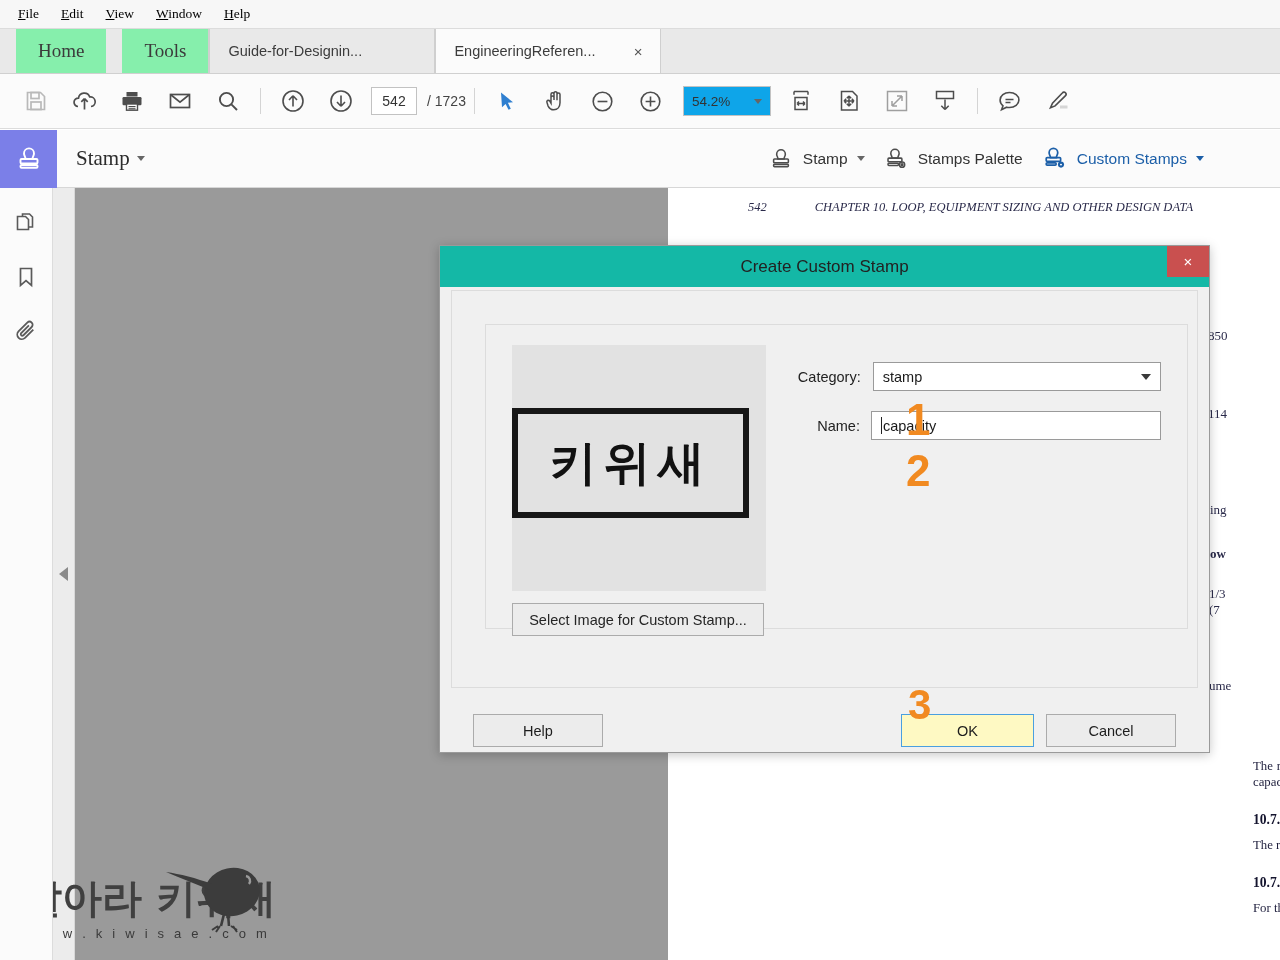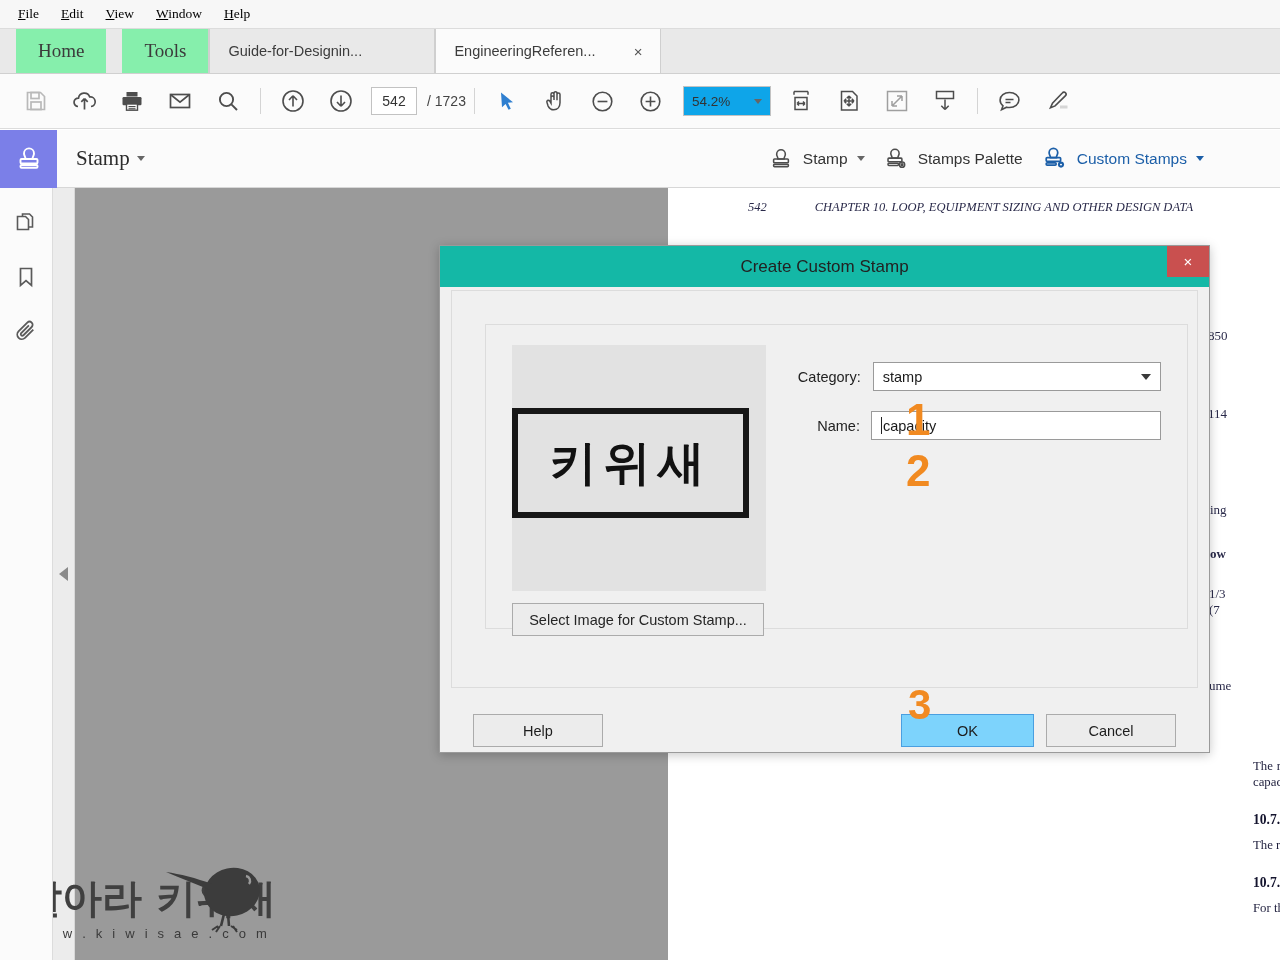--- a/index.html
+++ b/index.html
@@ -210,21 +210,21 @@
     margin-left: auto; width: 0; height: 0;
     border-left: 5px solid transparent; border-right: 5px solid transparent;
     border-top: 6px solid #3a3a3a;
   }
   .caret-bar { width: 1px; height: 17px; background: #222; margin-right: 1px; }
   .dlg-btn {
     position: absolute; height: 33px; border: 1px solid #ababab; background: #ececec;
     display: flex; align-items: center; justify-content: center;
     font-size: 14.5px; color: #1d1d1d; cursor: pointer;
   }
-  .dlg-btn.primary { background: #7dd3fc; border: 1px solid #4a9fe0; }
+  .dlg-btn.primary { background: #fef9c3; border: 1px solid #4a9fe0; }
   .anno {
     position: absolute; font-family: "Liberation Sans", sans-serif;
     font-weight: bold; color: #f18a21; pointer-events: none;
   }
 </style>
 </head>
 <body>
 
 <div id="app">
 

